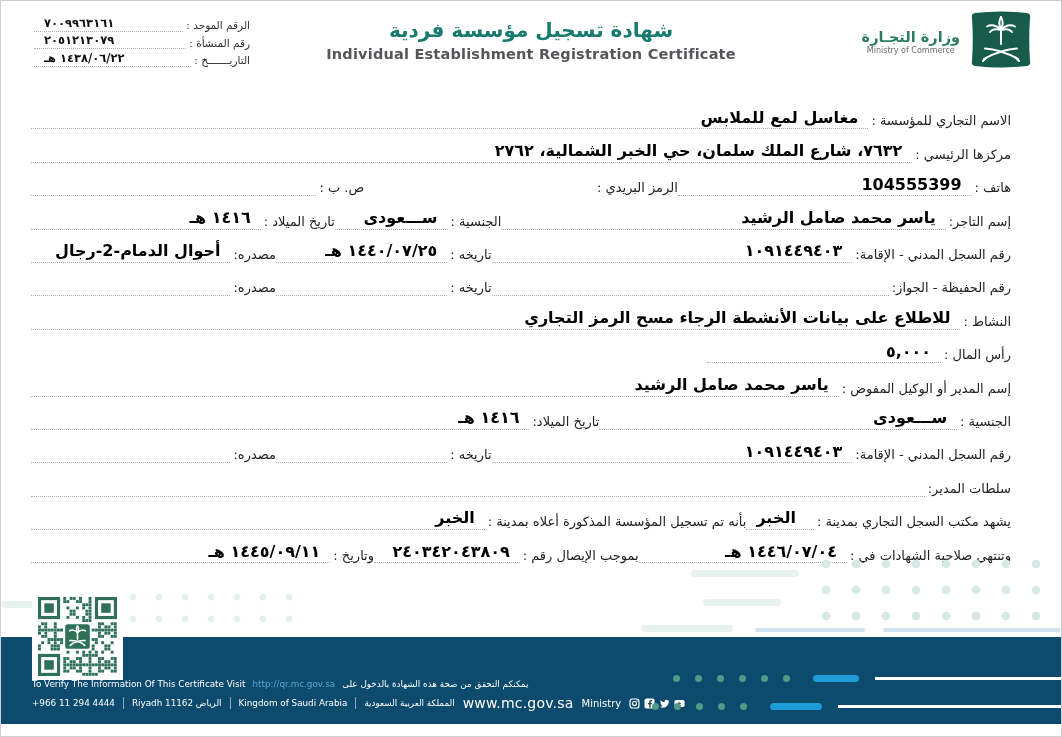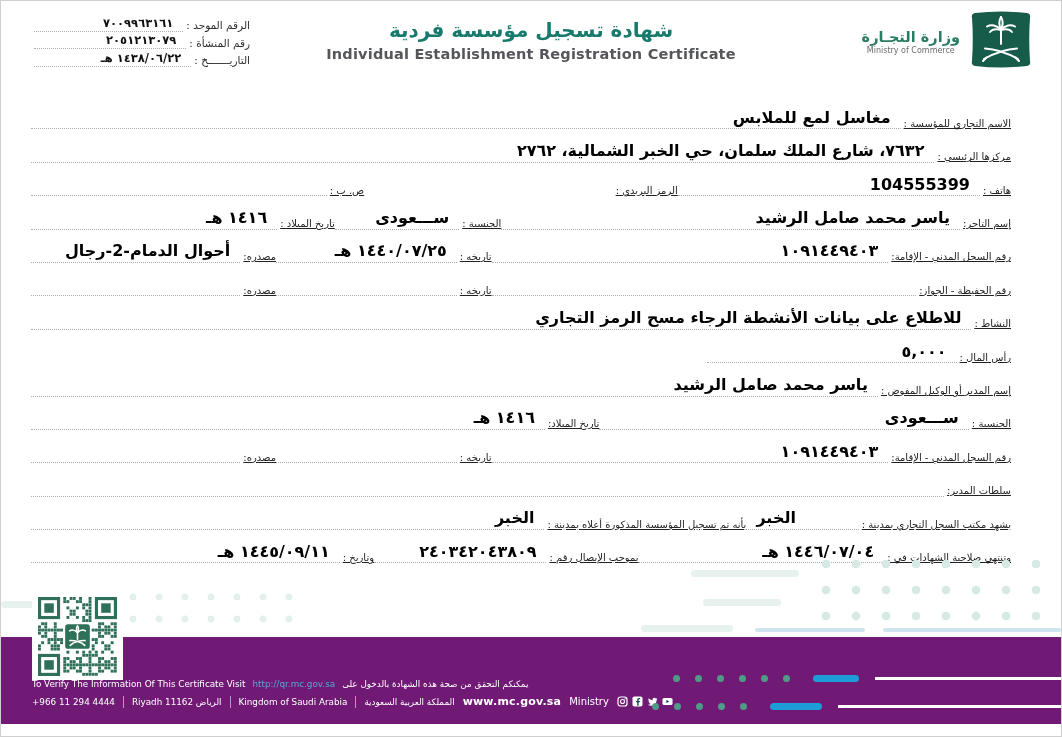--- a/index.html
+++ b/index.html
@@ -3,61 +3,61 @@
 <meta charset="utf-8">
 <style>
   html,body{margin:0;padding:0;background:#fff;}
   body{font-family:"DejaVu Sans", sans-serif;}
   .page{position:relative;width:1062px;height:737px;background:#fff;border:1px solid #cfcfcf;box-sizing:border-box;overflow:hidden;}
 
   
   .meta-block{position:absolute;top:13px;left:33px;width:216px;direction:rtl;}
   .meta-line{display:flex;align-items:flex-end;height:17.5px;}
   .meta-line .lbl{font-size:10.5px;color:#2e2e2e;white-space:nowrap;padding-inline-end:3px;line-height:1.05;}
-  .meta-line .fill{flex:1;border-bottom:1px dotted #b0b0b0;display:flex;}
+  .meta-line .fill{flex:1;border-bottom:1px dotted #b0b0b0;display:flex;justify-content:flex-end;}
   .meta-line .val{font-weight:bold;font-size:11.5px;color:#101010;transform:translateY(-1px);padding:0 10px;white-space:nowrap;}
 
   .title-block{position:absolute;top:17px;left:250px;width:560px;text-align:center;}
   .title-ar{font-weight:bold;font-size:20px;color:#177a6c;direction:rtl;}
   .title-en{font-weight:bold;font-size:14.5px;color:#54565a;margin-top:4px;letter-spacing:.2px;}
 
   .logo{position:absolute;top:9px;right:28px;display:flex;align-items:center;gap:9px;}
   .logo-words{text-align:center;}
   .logo-ar{font-weight:bold;font-size:14.5px;color:#2a7d64;direction:rtl;}
   .logo-en{font-size:8px;color:#6a6c6e;margin-top:1px;}
 
   
   .rows{position:absolute;top:95px;right:50px;left:30px;direction:rtl;}
   .row{display:flex;align-items:flex-end;height:33.4px;}
   .field{display:flex;align-items:flex-end;min-width:0;}
-  .field .lbl{font-size:10px;color:#222;white-space:nowrap;padding-inline-end:3px;line-height:1.15;text-decoration:underline;}
+  .field .lbl{font-size:13px;color:#222;white-space:nowrap;padding-inline-end:3px;line-height:1.15;}
   .field .fill{flex:1;border-bottom:1px dotted #aeaeae;display:flex;min-width:8px;}
   .field .fill.end{justify-content:flex-end;}
   .field .val{font-weight:bold;font-size:16px;color:#000;transform:translateY(-2px);padding:0 10px;white-space:nowrap;line-height:1.1;}
 
   
   .deco{position:absolute;pointer-events:none;}
   .dots-light{background-image:radial-gradient(circle at 5px 5px,#d7e9e4 4px,transparent 4.6px);background-size:30px 26px;}
   .dots-lighter{background-image:radial-gradient(circle at 4px 4px,#e4f0ec 3.2px,transparent 3.8px);background-size:26px 22px;}
   .dash-light{height:7px;border-radius:4px;background:#e7f2ee;}
   .dash-blue-light{height:4px;border-radius:2px;background:#cfe4ef;}
 
   
   .qr-box{position:absolute;left:31px;top:592px;width:91px;height:87px;background:#fff;padding:4px;box-sizing:border-box;z-index:3;}
   .qr-box svg{width:100%;height:100%;display:block;}
 
   
-  .band{position:absolute;left:0;right:0;top:636px;height:87px;background:#701a75;z-index:2;}
+  .band{position:absolute;left:0;right:0;top:636px;height:87px;background:#0c4a6e;z-index:2;}
   .band-text{position:absolute;left:31px;top:42px;}
   .f-line1{display:flex;align-items:center;gap:7px;color:#fff;font-size:8.8px;white-space:nowrap;}
   .f-line1 .ar{direction:rtl;}
   .f-url{color:#5aa7d4;}
   .f-line2{margin-top:6px;display:flex;align-items:center;gap:8px;color:#fff;font-size:8.8px;white-space:nowrap;}
   .sep{width:1px;height:12px;background:rgba(255,255,255,.55);}
-  .f-web{font-size:11px;letter-spacing:.2px;font-weight:bold;}
+  .f-web{font-size:14px;letter-spacing:.2px;}
   .f-handle{font-size:10px;}
   .socials{display:flex;align-items:center;gap:4px;}
   .socials svg{width:11px;height:11px;display:block;}
 
   .band-deco{position:absolute;display:flex;align-items:center;}
   .bdot{width:7px;height:7px;border-radius:50%;background:#4f9b86;margin-right:15px;flex:0 0 auto;}
   .bdash{height:7px;border-radius:4px;background:#1e9cd7;flex:0 0 auto;}
   .bline{height:3px;background:#fff;flex:0 0 auto;}
 </style>
 </head>

